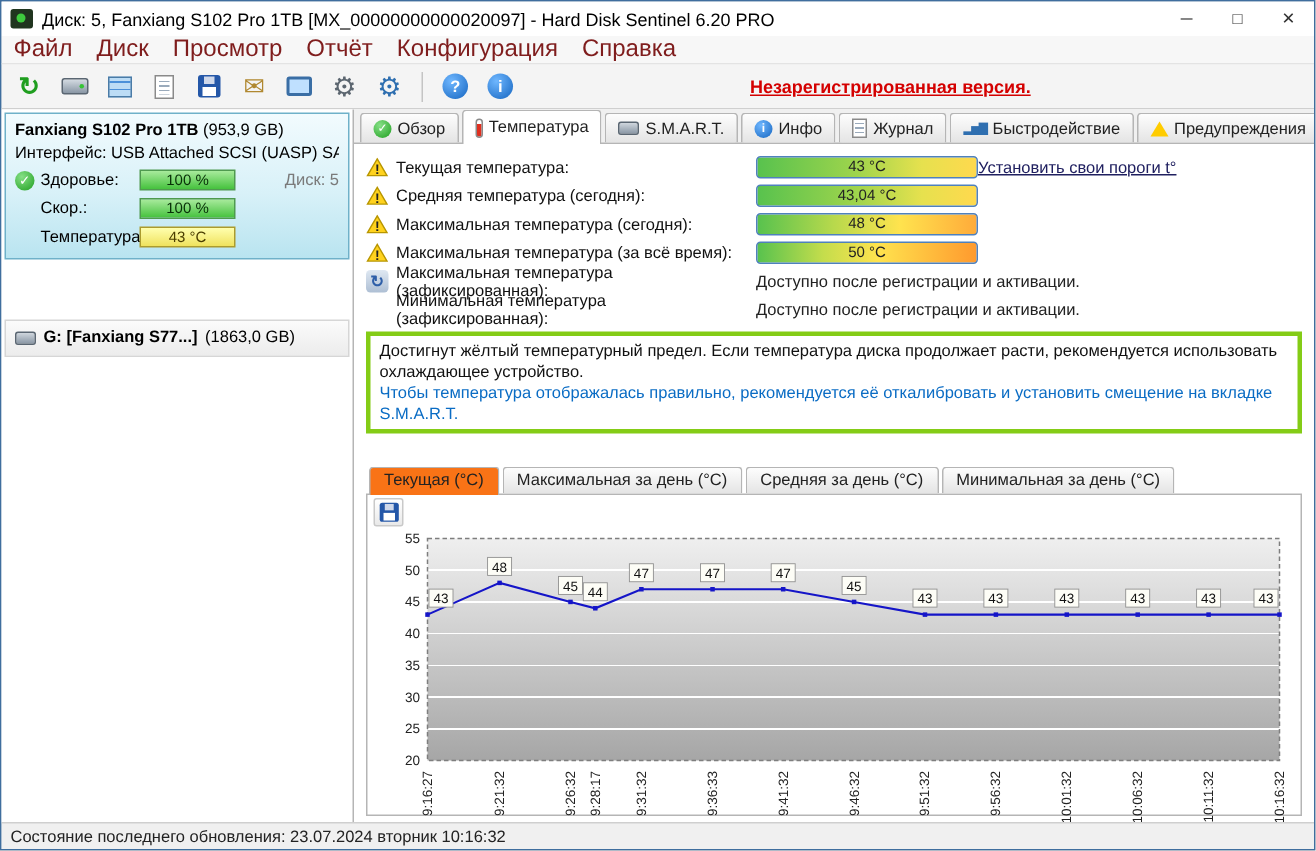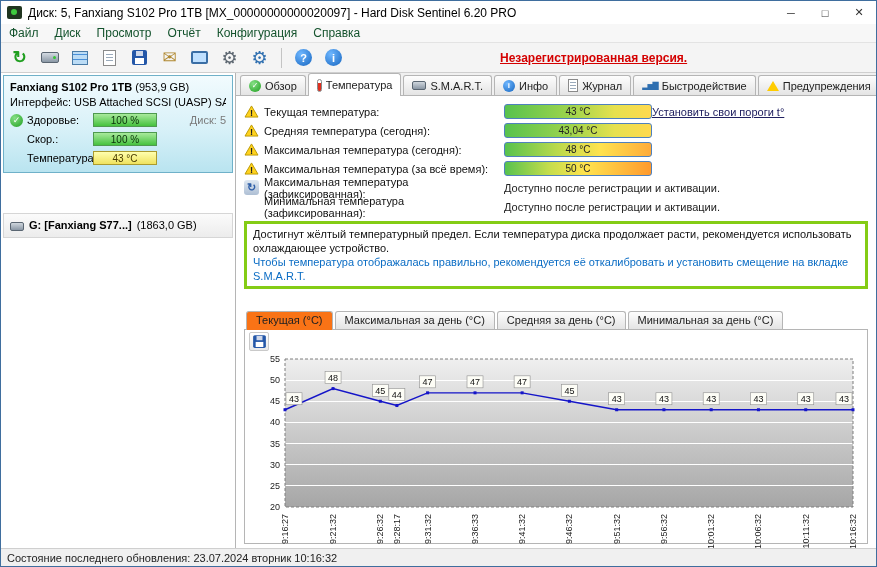--- a/index.html
+++ b/index.html
@@ -13,21 +13,21 @@
   .app-icon { width:15px; height:13px; background:#20351f; border-radius:2px;
               margin-right:6px; position:relative; flex:0 0 auto; }
   .app-icon::after { content:""; position:absolute; width:6px; height:6px; border-radius:50%;
               background:#3ecb3e; top:3px; left:4px; }
   .title-text { flex:1; color:#000; white-space:nowrap; overflow:hidden; }
   .win-btn { width:34px; height:23px; display:flex; align-items:center; justify-content:center;
              font-size:11px; color:#333; cursor:default; }
 
   
   .menubar { height:19px; background:#f7f7f7; border-bottom:1px solid #e3e3e3;
-             display:flex; align-items:center; font-size:12px; color:#14532d; }
+             display:flex; align-items:center; font-size:16px; color:#7f1d1d; }
   .menu-item { padding:0 8px; height:100%; display:flex; align-items:center; }
 
   
   .toolbar { height:30px; background:#f4f4f4; border-bottom:1px solid #cfcfcf;
              display:flex; align-items:center; padding:0 5px; gap:3px; }
   .tbi { width:27px; height:25px; display:flex; align-items:center; justify-content:center;
          border-radius:3px; }
   .glyph { font-size:17px; line-height:1; }
   .glyph.green { color:#1f9e1f; font-weight:bold; }
   .glyph.gold { color:#b08830; }
@@ -73,21 +73,21 @@
            background:linear-gradient(180deg,#a8ea9c,#46c23e); font-size:10px;
            display:flex; align-items:center; justify-content:center; color:#083008; }
   .meter.yellow { border-color:#ab9b2e; background:linear-gradient(180deg,#ffffae,#efe25e); color:#4a3d00; }
   .disk-num { margin-left:auto; color:#7a7a7a; }
   .check-ico { width:13px; height:13px; border-radius:50%;
                background:radial-gradient(circle at 35% 30%, #86e086, #1f9e1f);
                color:#fff; font-size:9px; display:flex; align-items:center; justify-content:center; }
   .side-gap { height:36px; }
   .part-panel { margin:2px; border:1px solid #d6d6d6;
                 background:linear-gradient(180deg,#fbfbfb,#ececec); padding:5px 6px 6px; }
-  .pp-title { display:flex; align-items:flex-end; gap:5px; font-weight:bold; white-space:nowrap; overflow:hidden; }
+  .pp-title { display:flex; align-items:center; gap:5px; font-weight:bold; white-space:nowrap; overflow:hidden; }
   .pp-title .size { font-weight:normal; }
   .pp-row { display:flex; align-items:center; margin-top:5px; }
   .pp-label { width:58px; flex:0 0 auto; }
   .freebar { width:92px; height:14px; border:1px solid #7f9db9; background:#e8eef5;
              position:relative; font-size:10px; overflow:hidden; }
   .freebar .fill { position:absolute; top:0; bottom:0; left:0; width:58%;
              background:linear-gradient(180deg,#7fb2e5,#2c66a8); }
   .freebar .fb-text { position:absolute; inset:0; display:flex; align-items:center;
              justify-content:center; color:#fff; font-weight:bold; text-shadow:0 0 2px #1c4a80; }
 

